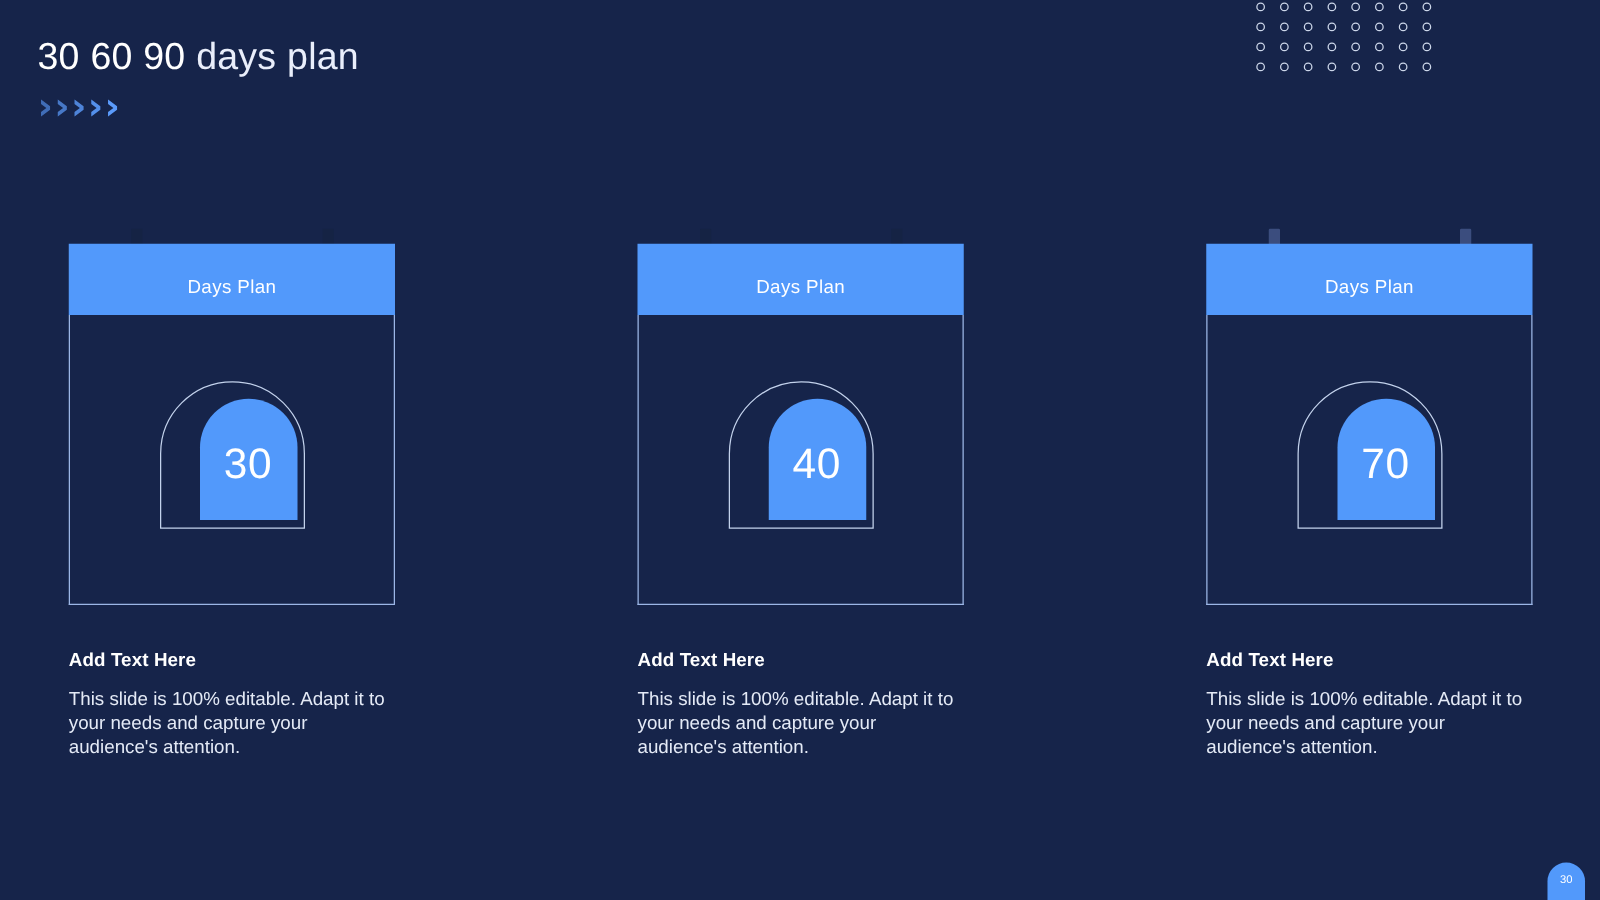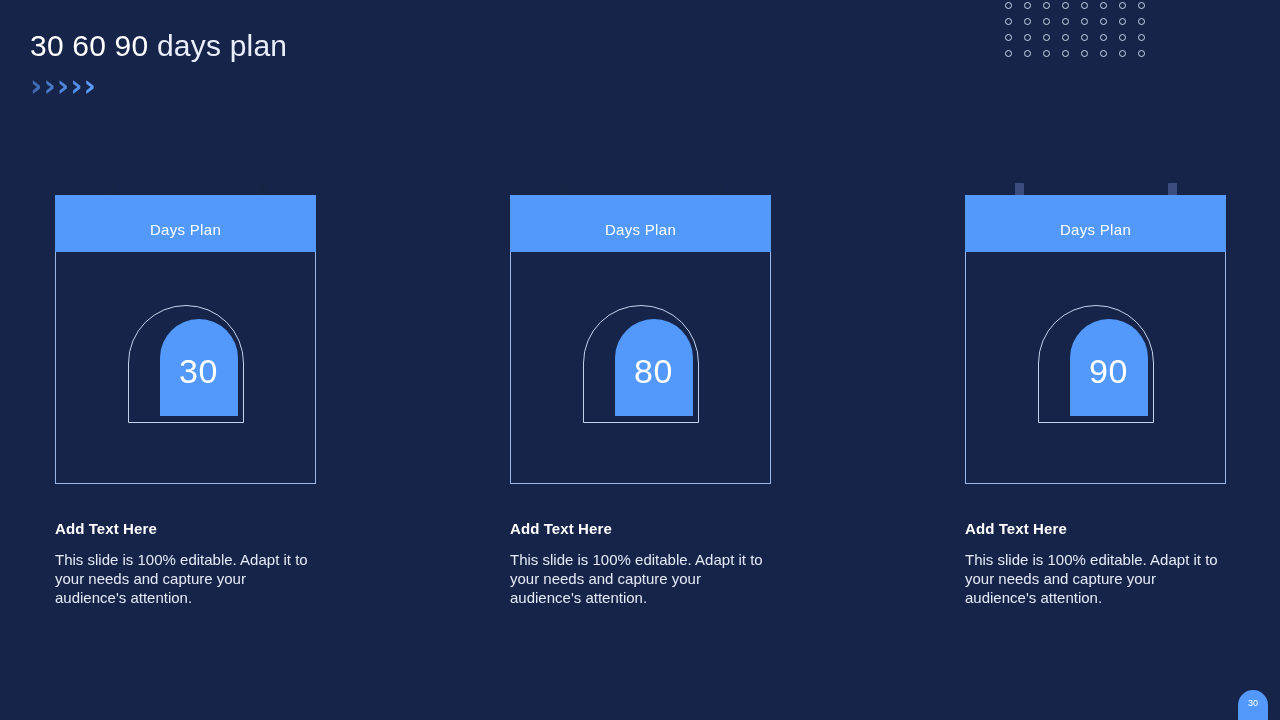--- a/index.html
+++ b/index.html
@@ -280,39 +280,39 @@
       <div class="card-tab left tab-dark"></div>
       <div class="card-tab right tab-dark"></div>
     </div>
     <div class="card-header">
       <span class="card-header-label">Days Plan</span>
     </div>
     <div class="card-body">
       <div class="arch-wrap">
         <div class="arch-outline"></div>
         <div class="arch-fill">
-          <span class="arch-number">80</span>
+          <span class="arch-number">40</span>
         </div>
       </div>
     </div>
   </div>
 
   <div class="card" id="card-2">
     <div class="card-tabs">
       <div class="card-tab left tab-light"></div>
       <div class="card-tab right tab-light"></div>
     </div>
     <div class="card-header">
       <span class="card-header-label">Days Plan</span>
     </div>
     <div class="card-body">
       <div class="arch-wrap">
         <div class="arch-outline"></div>
         <div class="arch-fill">
-          <span class="arch-number">90</span>
+          <span class="arch-number">70</span>
         </div>
       </div>
     </div>
   </div>
 
   <div class="caption" id="caption-0">
     <div class="caption-title">Add Text Here</div>
     <div class="caption-body">This slide is 100% editable. Adapt it to your needs and capture your audience's attention.</div>
   </div>
   <div class="caption" id="caption-1">

